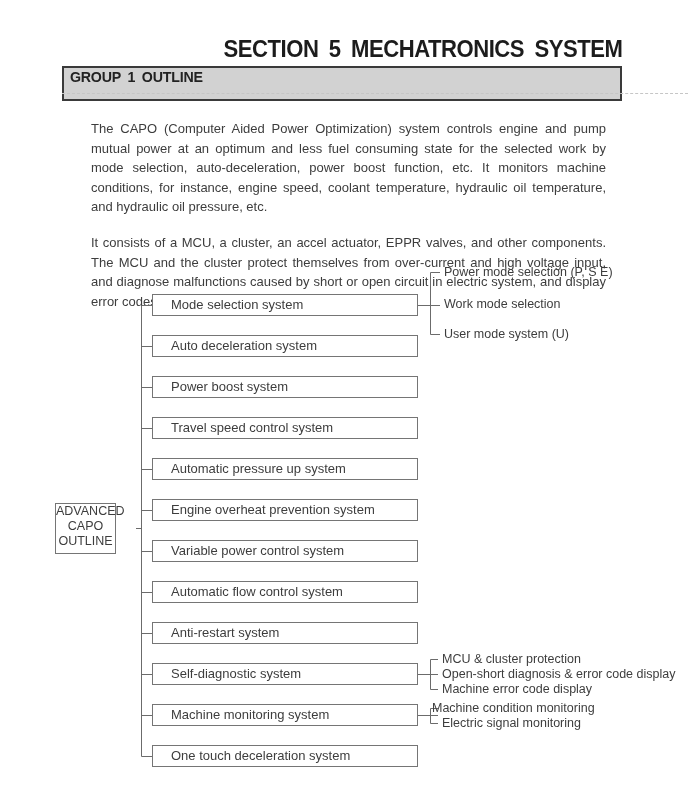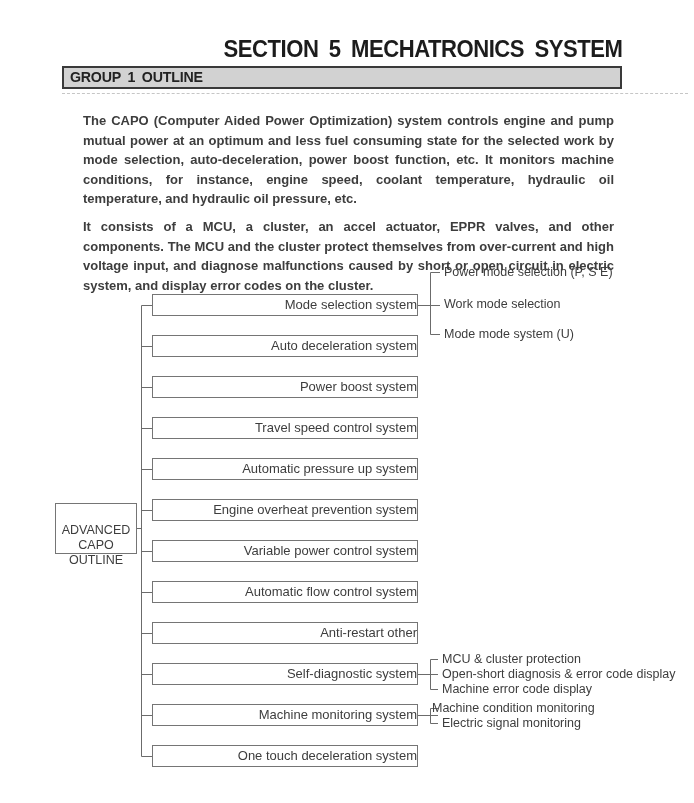--- a/index.html
+++ b/index.html
@@ -8,52 +8,52 @@
     font-family:"Liberation Sans", sans-serif;color:#3d3d3d;overflow:hidden;
   }
 
   .section-title{
     position:absolute;top:36px;right:72px;
     font-size:23px;font-weight:bold;color:#1c1c1c;
     letter-spacing:-0.5px;word-spacing:5px;white-space:nowrap;
     transform:scaleX(0.96);transform-origin:100% 50%;
   }
   .group-bar{
-    position:absolute;left:62px;top:66px;width:560px;height:23px;
+    position:absolute;left:62px;top:66px;width:560px;height:35px;
     box-sizing:border-box;background:#d2d2d2;border:2px solid #3a3a3a;
   }
   .group-bar span{
     display:block;font-size:14.5px;font-weight:bold;color:#222222;
     line-height:19px;padding-left:6px;letter-spacing:-0.2px;word-spacing:3px;
     transform:scaleX(0.98);transform-origin:0 50%;white-space:nowrap;
   }
   .bar-underline{
     position:absolute;left:62px;top:93px;width:626px;height:0;
     border-top:1px dashed #c6c6c6;
   }
 
   .body-text{
     position:absolute;left:75px;top:103px;width:547px;
     font-size:13px;line-height:19.6px;text-align:justify;color:#3d3d3d;
   }
-  .body-text p{margin:8px;font-weight:bold;}
+  .body-text p{margin:16px;}
 
   svg.connectors{position:absolute;left:0;top:0;}
   svg.connectors path{stroke:#6b6b6b;stroke-width:1;fill:none;}
 
   .sys-box{
     position:absolute;left:152px;width:266px;height:22px;
     box-sizing:border-box;border:1px solid #757575;background:#ffffff;
-    font-size:13px;line-height:20px;padding-left:7px;color:#3d3d3d;
-    white-space:nowrap;overflow:hidden;text-align:right;
+    font-size:13px;line-height:20px;padding-left:18px;color:#3d3d3d;
+    white-space:nowrap;overflow:hidden;
   }
   .root-box{
-    position:absolute;left:55px;top:503px;width:82px;height:51px;
+    position:absolute;left:55px;top:503px;width:61px;height:51px;
     box-sizing:border-box;border:1px solid #757575;background:#ffffff;
-    text-align:center;font-size:12.5px;line-height:15px;padding-top:19px;
+    text-align:center;font-size:12.5px;line-height:15px;padding-top:0;
     color:#3d3d3d;
   }
   .root-box span{display:block;}
 
   .branch-label{
     position:absolute;transform:translateY(-50%);
     font-size:12.5px;color:#3d3d3d;white-space:nowrap;
   }
 </style>
 </head>
@@ -113,27 +113,27 @@
 </div>
 
 <div class="sys-box" style="top:294px">Mode selection system</div>
 <div class="sys-box" style="top:335px">Auto deceleration system</div>
 <div class="sys-box" style="top:376px">Power boost system</div>
 <div class="sys-box" style="top:417px">Travel speed control system</div>
 <div class="sys-box" style="top:458px">Automatic pressure up system</div>
 <div class="sys-box" style="top:499px">Engine overheat prevention system</div>
 <div class="sys-box" style="top:540px">Variable power control system</div>
 <div class="sys-box" style="top:581px">Automatic flow control system</div>
-<div class="sys-box" style="top:622px">Anti-restart other</div>
+<div class="sys-box" style="top:622px">Anti-restart system</div>
 <div class="sys-box" style="top:663px">Self-diagnostic system</div>
 <div class="sys-box" style="top:704px">Machine monitoring system</div>
 <div class="sys-box" style="top:745px">One touch deceleration system</div>
 
 <div class="branch-label" style="left:444px;top:272px">Power mode selection (P, S E)</div>
 <div class="branch-label" style="left:444px;top:304px">Work mode selection</div>
-<div class="branch-label" style="left:444px;top:334px">Mode mode system (U)</div>
+<div class="branch-label" style="left:444px;top:334px">User mode system (U)</div>
 
 <div class="branch-label" style="left:442px;top:659px">MCU &amp; cluster protection</div>
 <div class="branch-label" style="left:442px;top:674px">Open-short diagnosis &amp; error code display</div>
 <div class="branch-label" style="left:442px;top:689px">Machine error code display</div>
 
 <div class="branch-label" style="left:432px;top:708px">Machine condition monitoring</div>
 <div class="branch-label" style="left:442px;top:723px">Electric signal monitoring</div>
 
 </body></html>

